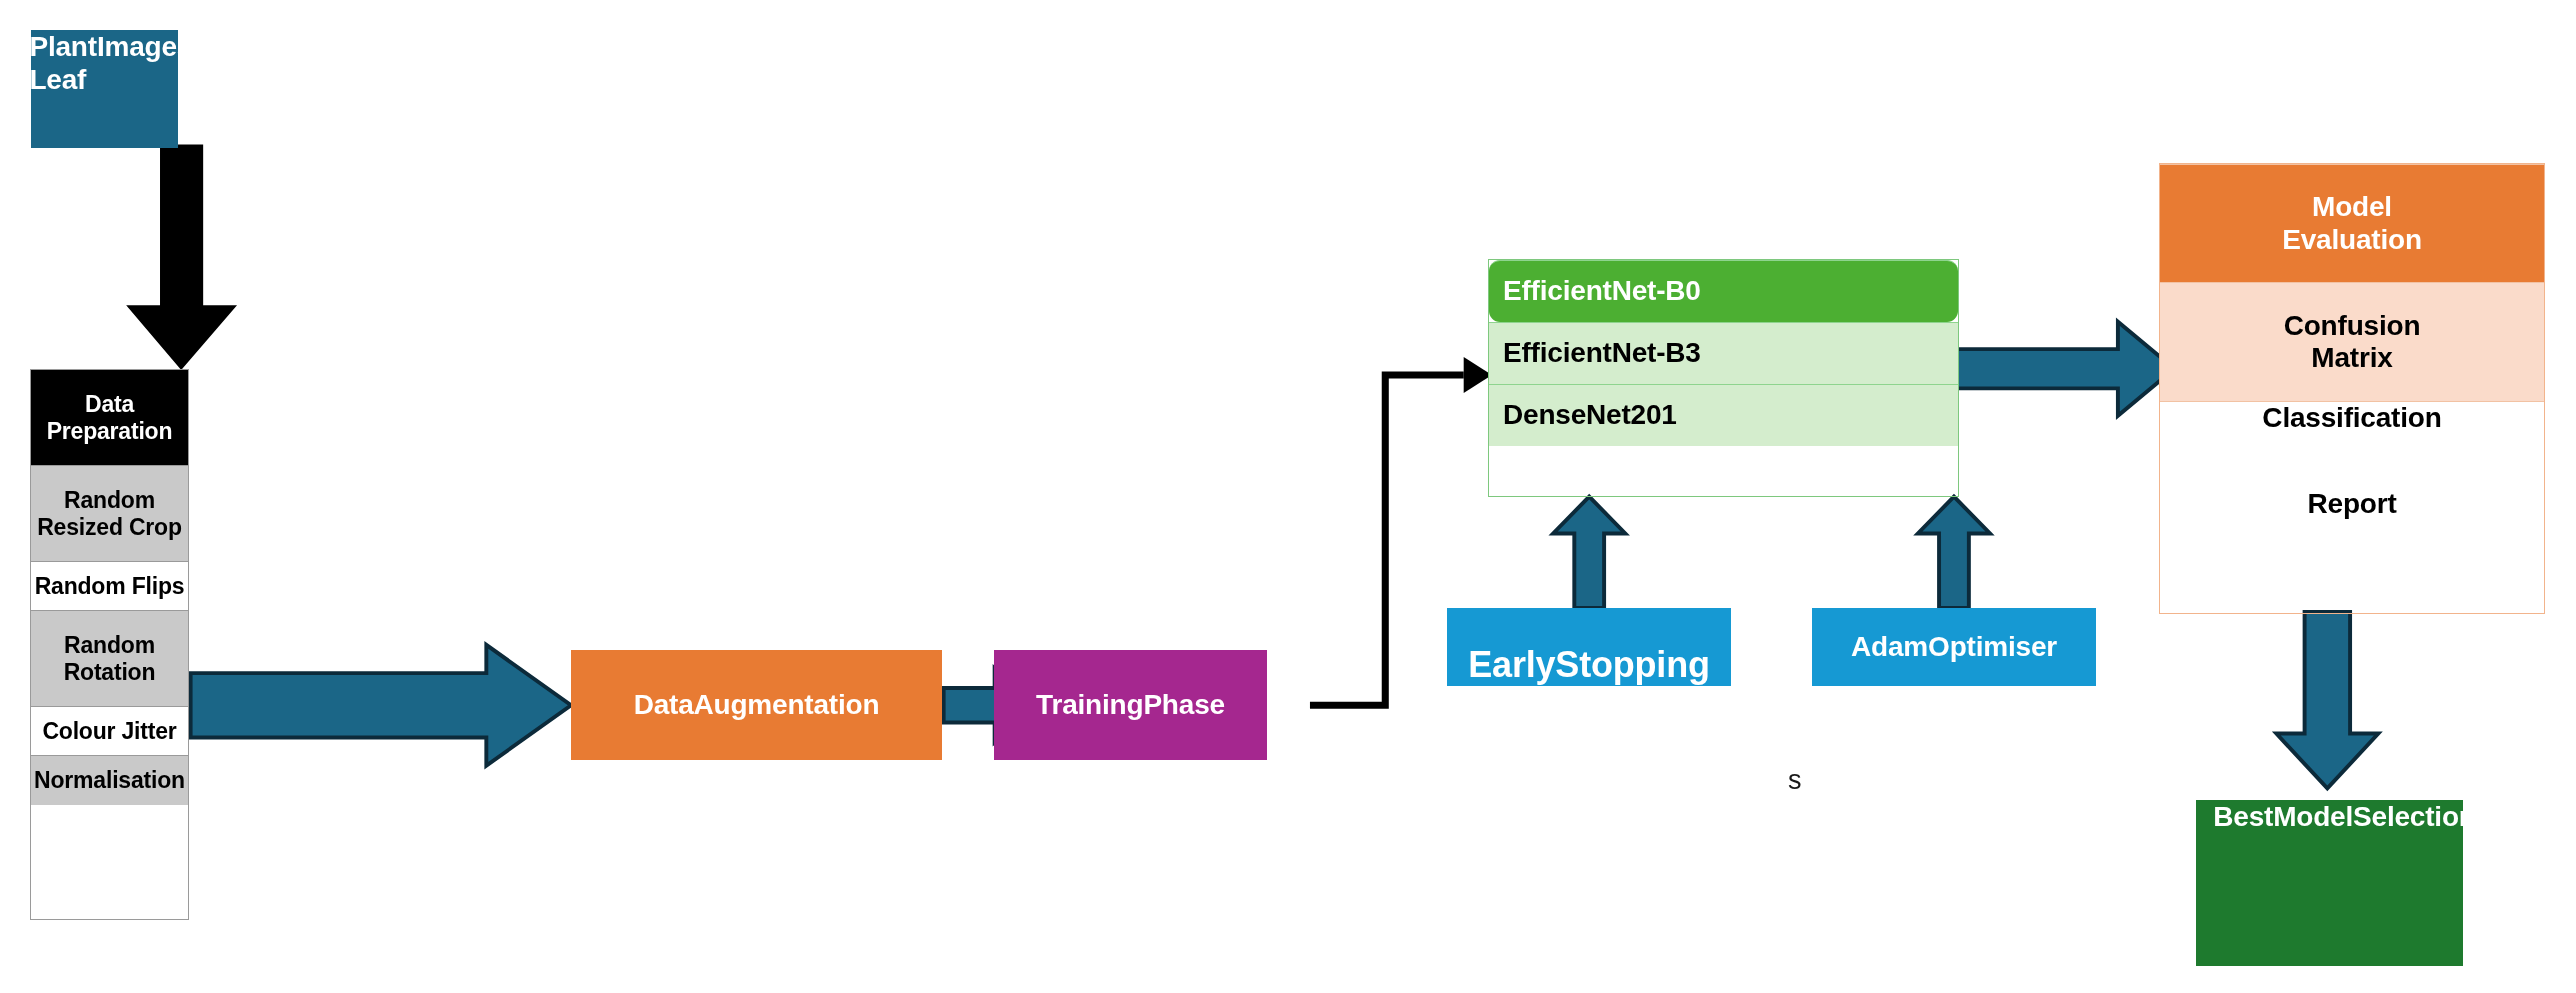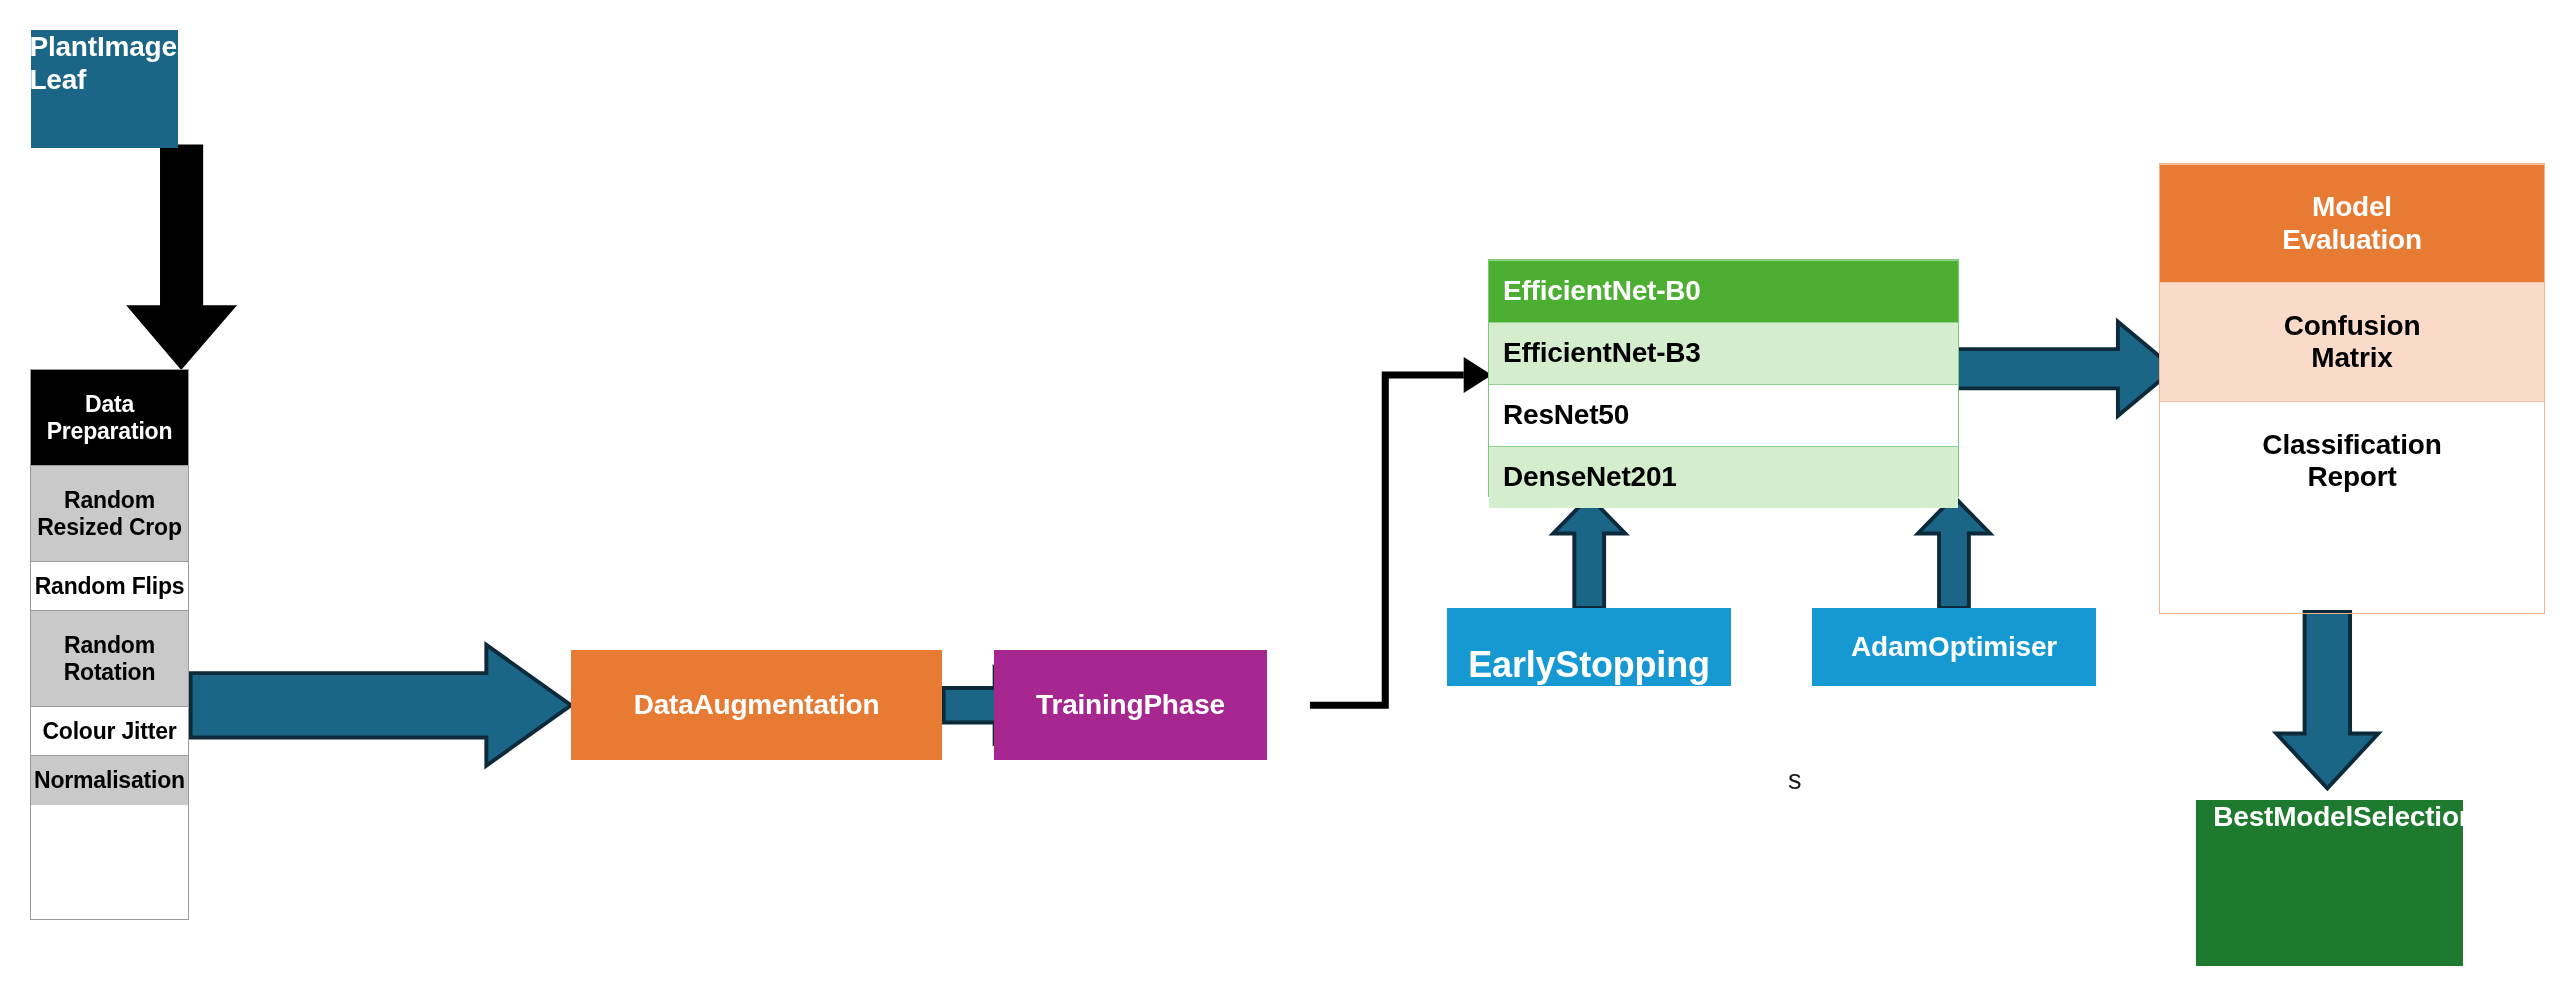--- a/index.html
+++ b/index.html
@@ -90,20 +90,21 @@
   }
 
   
   #model-list-stack {
     left: 1488px; top: 259px; width: 471px; height: 238px;
     border: 1.2px solid #7ec87e;
   }
   #model-list-stack .hdr {
     background: #4CAF32; color: #ffffff; font-size: 28px; height: 52px;
     justify-content: center;
+    border-radius: 11px;
   }
   #model-list-stack .srow {
     font-size: 28px; height: 62px; justify-content: flex-start;
     padding-left: 14px; border-top: 0.9px solid #8ed48e;
   }
   #model-list-stack .row-lgreen { background: #d4edcd; color: #000000; }
   #model-list-stack .row-white { background: #ffffff; color: #000000; }
 
   
   #early-stopping {
@@ -121,21 +122,21 @@
     border: 1.2px solid #f2b48c;
   }
   #model-evaluation-stack .hdr {
     background: #E87B33; color: #ffffff; font-size: 28px; height: 118px;
     flex-direction: column; justify-content: center;
   }
   #model-evaluation-stack .srow {
     font-size: 28px; flex-direction: column; border-top: 0.9px solid #f2c2a3;
   }
   #model-evaluation-stack .row-peach { background: #FADBCA; color: #000000; }
-  #model-evaluation-stack .row-white { background: #ffffff; color: #000000; }
+  #model-evaluation-stack .row-white { background: #ffffff; color: #000000; justify-content: space-between; }
   .me-h2 { height: 119px; }
   .me-h3 { height: 63px; }
 
   
   #best-model-selection {
     left: 2196px; top: 800px; width: 267px; height: 166px;
     background: #1E7A2E; color: #ffffff; font-size: 28px;
     align-items: flex-start; padding-left: 30px; text-align: left;
   }
   #best-model-selection .ln { display: block; width: 100%; }
@@ -230,21 +231,20 @@
   </div>
 
   <div class="box" id="training-phase">
     <span>Training</span>
     <span>Phase</span>
   </div>
 
   <div class="stack" id="model-list-stack">
     <div class="srow hdr">EfficientNet-B0</div>
     <div class="srow row-lgreen">EfficientNet-B3</div>
-    <div class="srow row-white">ResNet50</div>
     <div class="srow row-lgreen">DenseNet201</div>
   </div>
 
   <div class="box" id="early-stopping">
     <span>Early</span>
     <span>Stopping</span>
   </div>
 
   <div class="box" id="adam-optimiser">
     <span>Adam</span>

